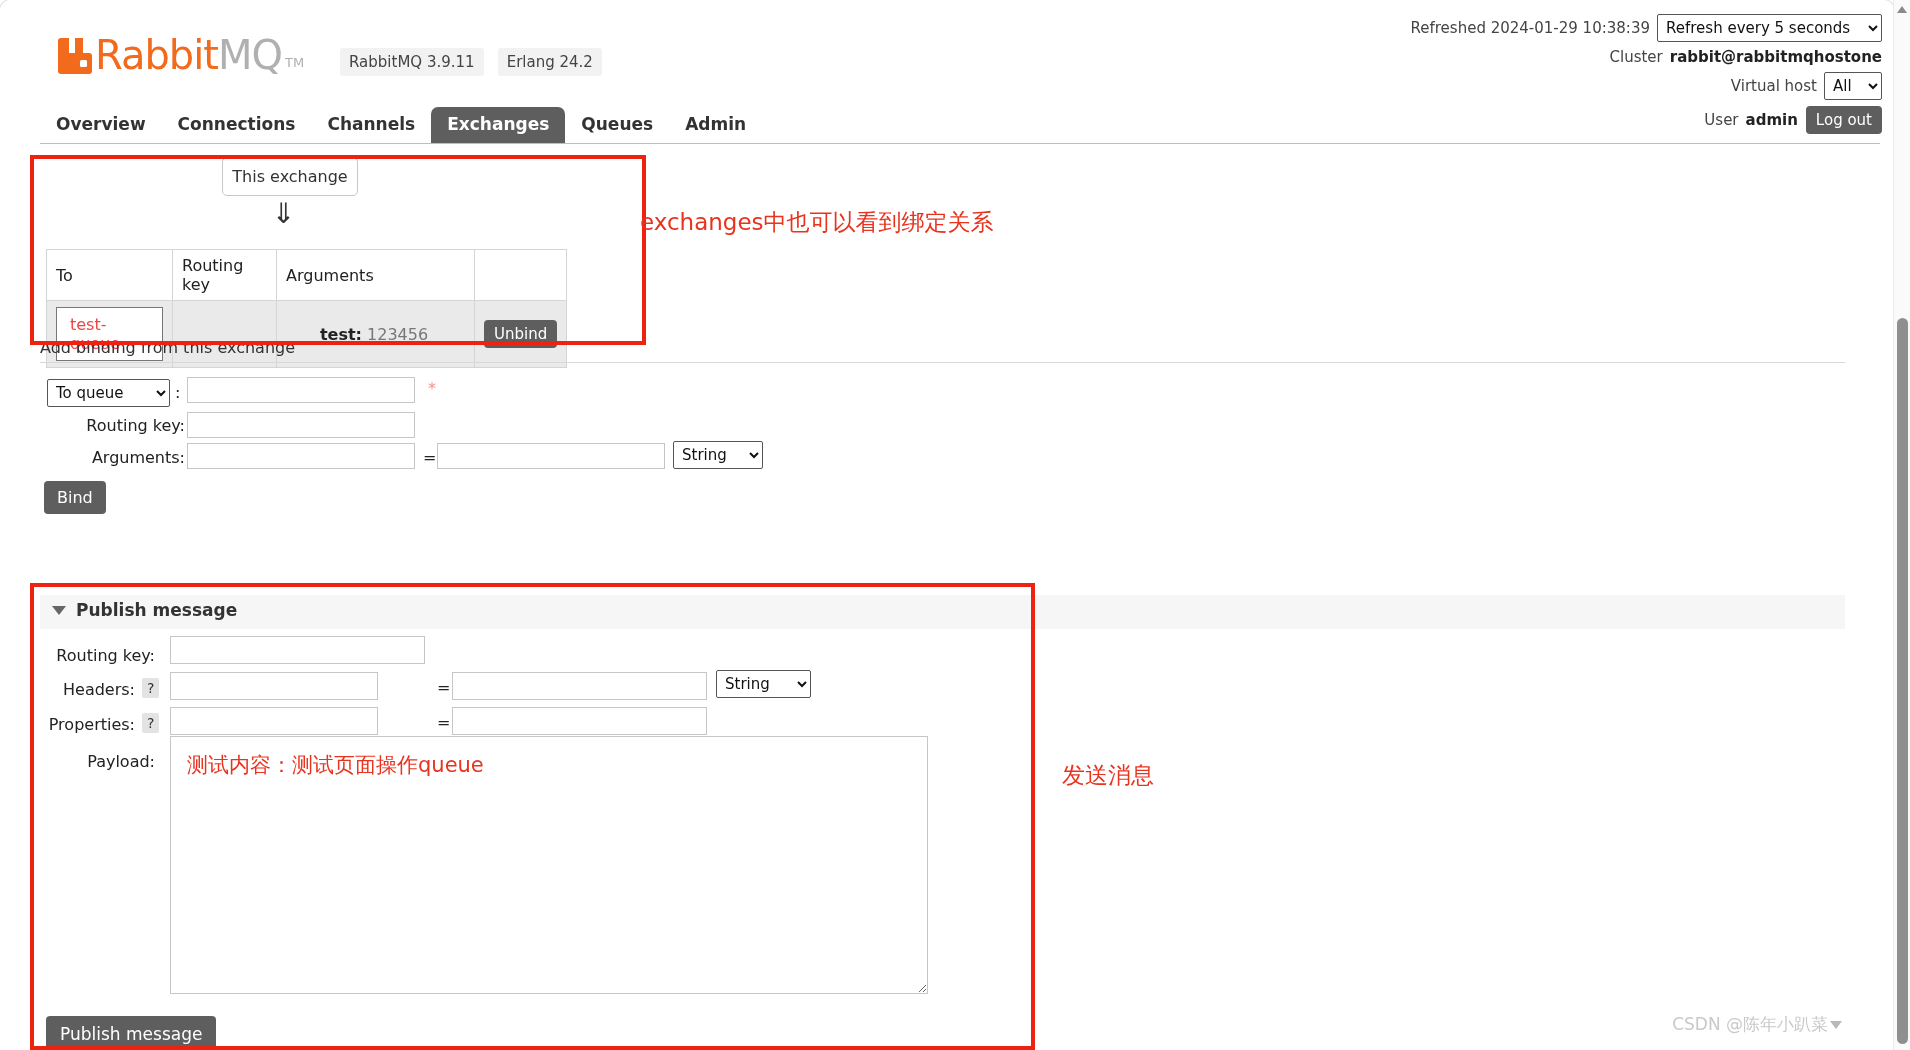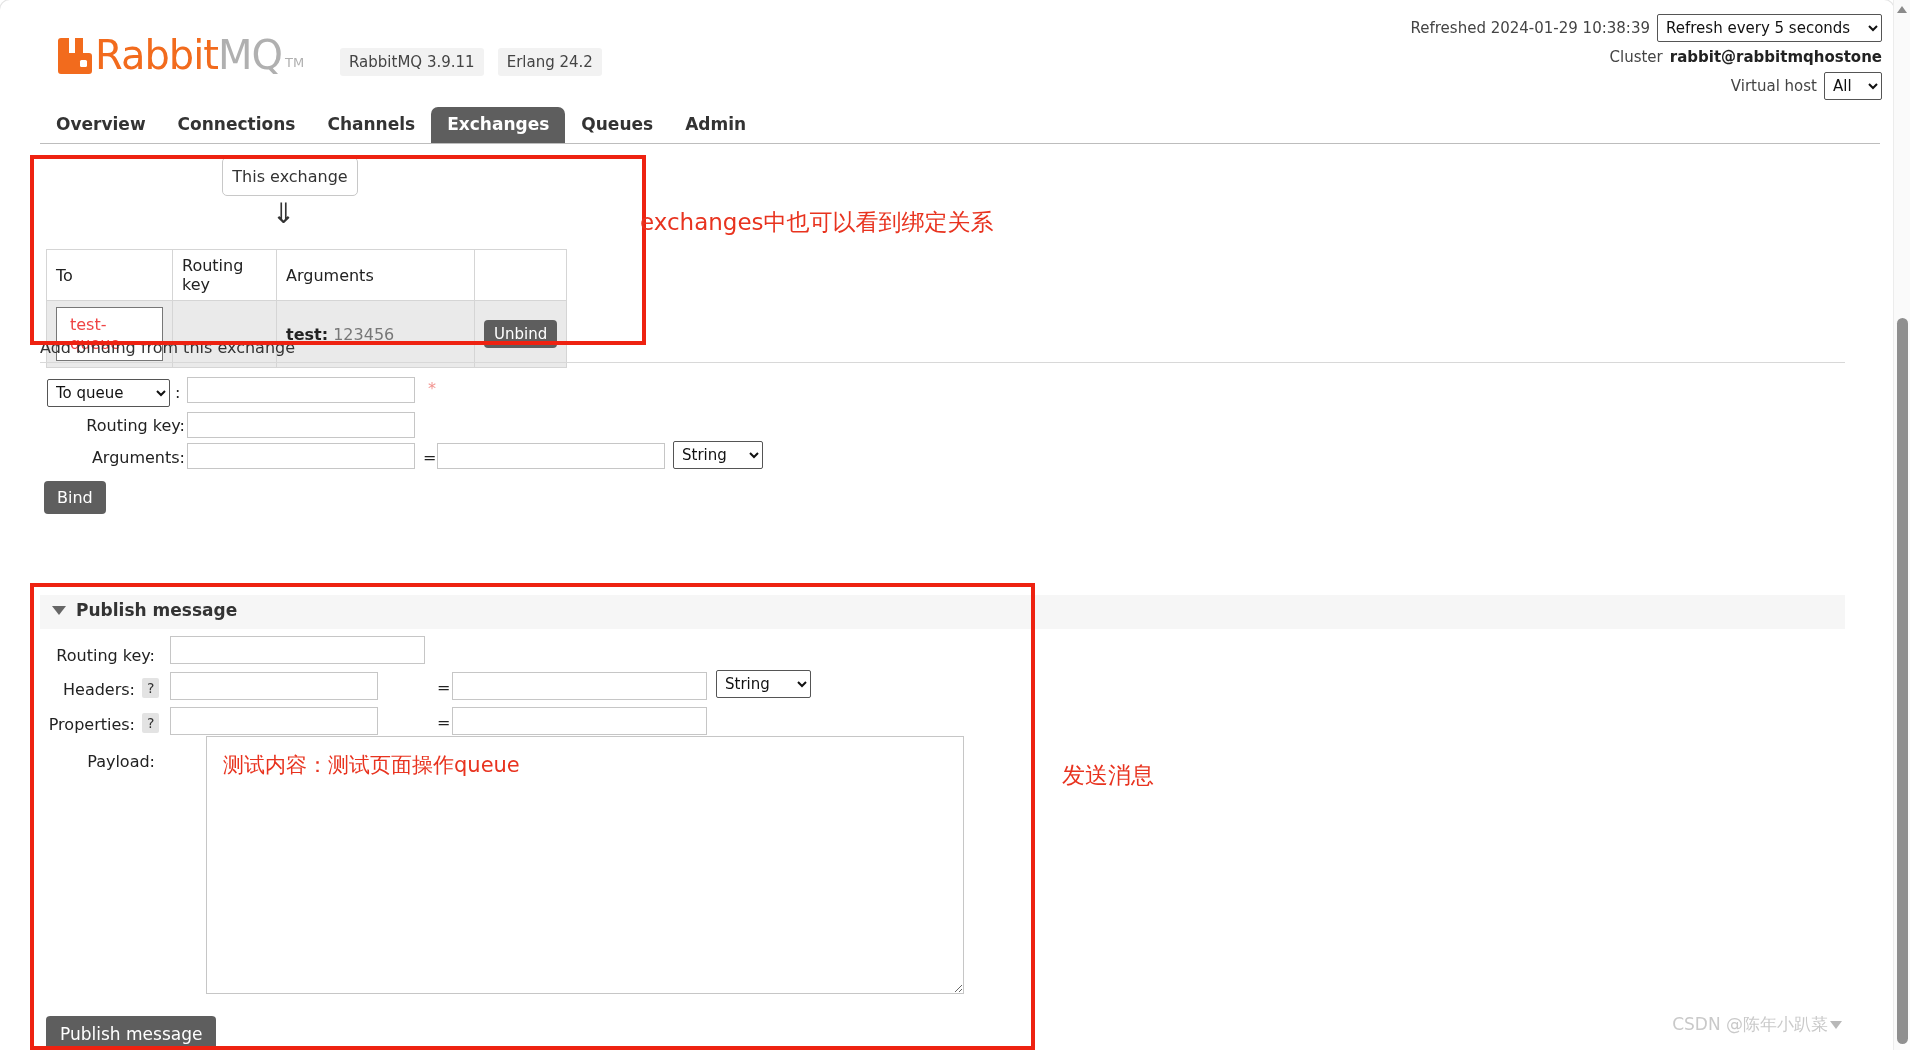--- a/index.html
+++ b/index.html
@@ -225,21 +225,21 @@
 
   .queue-chip {
     display: inline-block;
     background: #fff;
     border: 1px solid #777;
     padding: 7px 13px;
     font-size: 16px;
     color: #ef4444;
     cursor: pointer;
   }
-  .args-cell { text-align: left; padding-right: 12px !important; vertical-align: top; text-decoration: underline; }
+  .args-cell { text-align: center; padding-right: 12px !important; vertical-align: top; text-decoration: underline; }
   .arg-key { font-weight: 700; color: #222; font-size: 16px; }
   .arg-val {
     color: #777;
     font-size: 16px;
     border-bottom: 1px dotted #aaa;
   }
   td.act-cell { text-align: center; }
 
   
   .section-head {
@@ -410,20 +410,25 @@
         </div>
         <div class="hdr-line">
           <span class="lbl">Cluster</span>
           <b>rabbit@rabbitmqhostone</b>
         </div>
         <div class="hdr-line">
           <span class="lbl">Virtual host</span>
           <select class="ctl vhost-sel">
             <option>All</option>
           </select>
+        </div>
+        <div class="hdr-line">
+          <span class="lbl">User</span>
+          <b>admin</b>
+          <button class="btn-grey logout-btn">Log out</button>
         </div>
       </div>
     </div>
 
     <div class="nav">
       <div class="nav-item">Overview</div>
       <div class="nav-item">Connections</div>
       <div class="nav-item">Channels</div>
       <div class="nav-item active">Exchanges</div>
       <div class="nav-item">Queues</div>
@@ -502,21 +507,21 @@
       <option>String</option>
     </select>
 
     <span class="fld-label" style="left:40px; top:715px; width:95px;">Properties:</span>
     <span class="help-q" style="position:absolute; left:142px; top:713px;">?</span>
     <input class="txt" style="position: absolute; left: 170px; top: 707px; width: 208px; height: 28px;">
     <span class="eq-sign" style="left:437px; top:713px;">=</span>
     <input class="txt" style="position: absolute; left: 452px; top: 707px; width: 255px; height: 28px;">
 
     <span class="fld-label" style="left:40px; top:752px; width:115px;">Payload:</span>
-    <textarea class="payload" style="position: absolute; left: 170px; top: 736px; width: 758px; height: 258px; margin-left: 36px;">测试内容：测试页面操作queue</textarea>
+    <textarea class="payload" style="position: absolute; left: 170px; top: 736px; width: 758px; height: 258px;">测试内容：测试页面操作queue</textarea>
 
     <button class="btn-grey" style="position:absolute; left:46px; top:1016px; padding:8px 14px; font-size:17px;">Publish message</button>
 
     <div class="redbox" id="redbox-bindings"></div>
     <div class="redbox" id="redbox-publish"></div>
     <div class="annot" id="annot-bindings">exchanges中也可以看到绑定关系</div>
     <div class="annot" id="annot-publish">发送消息</div>
 
     <div class="watermark">
       <span>CSDN @陈年小趴菜</span>

